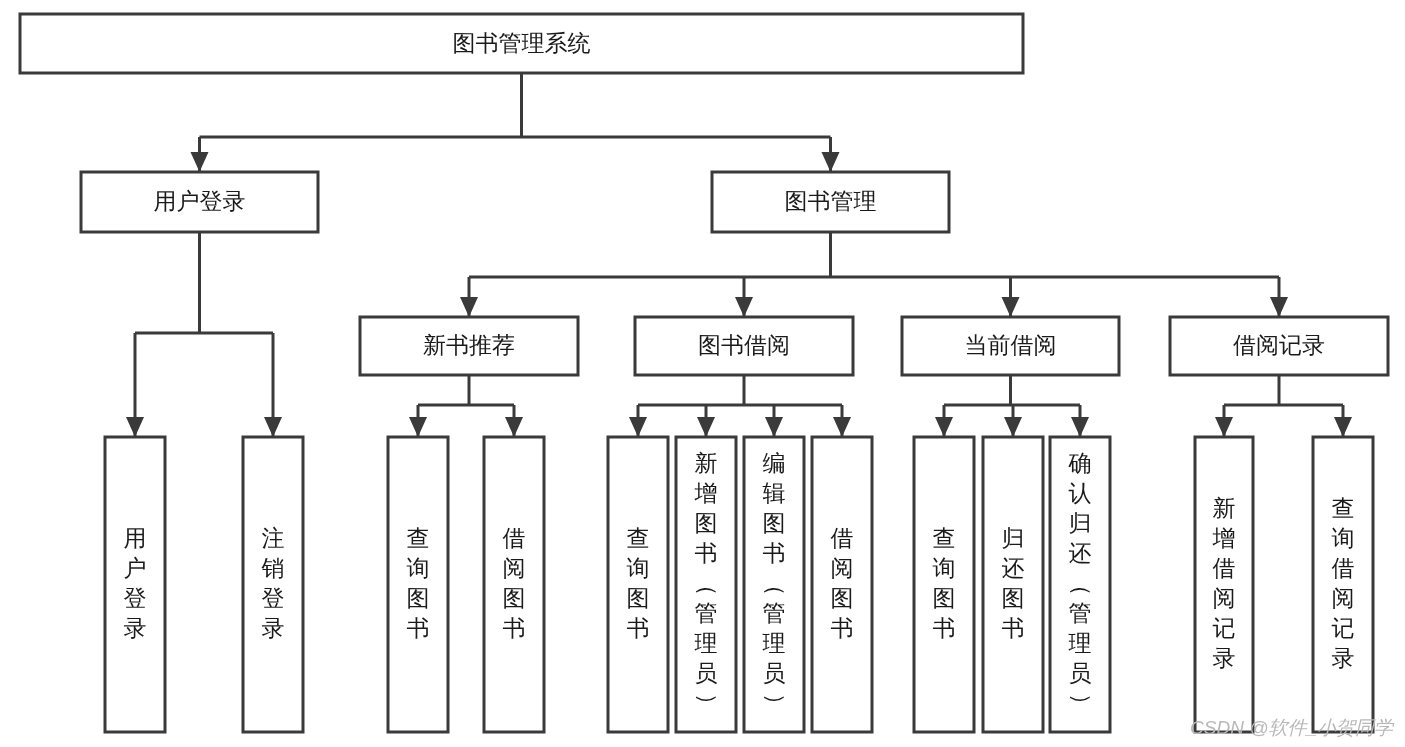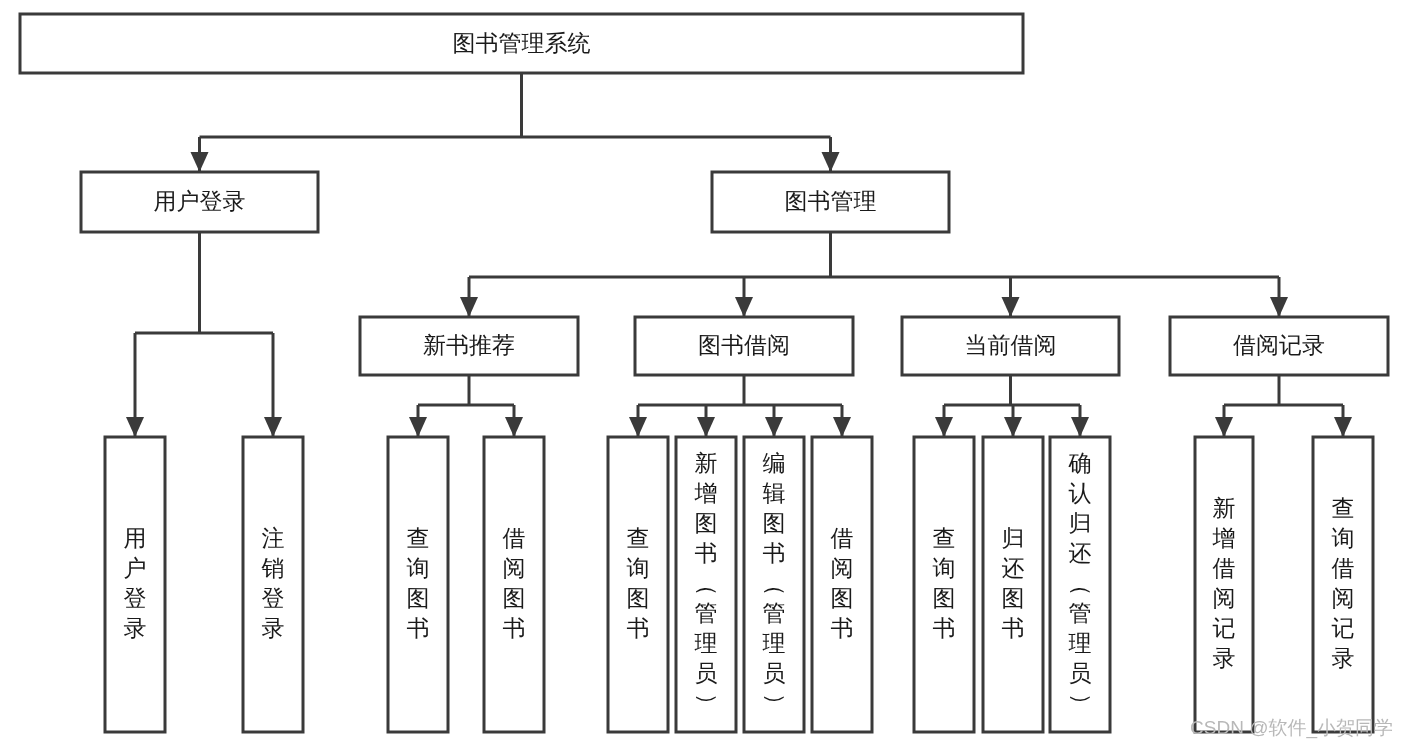--- a/index.html
+++ b/index.html
@@ -54,20 +54,21 @@
   }
   .watermark-text {
     position: absolute;
     right: 12px;
     bottom: 6px;
     font-family: "Liberation Sans", "DejaVu Sans", sans-serif;
     font-size: 19px;
     color: #b8b8b8;
     white-space: nowrap;
     user-select: none;
+    font-style: italic;
   }
 </style>
 </head>
 <body>
 
 <div id="diagram-root">
   <svg class="diagram-canvas" id="diagram-canvas" viewBox="0 0 1405 747" xmlns="http://www.w3.org/2000/svg">
     <defs></defs>
     <g id="connector-layer">
         <g>

